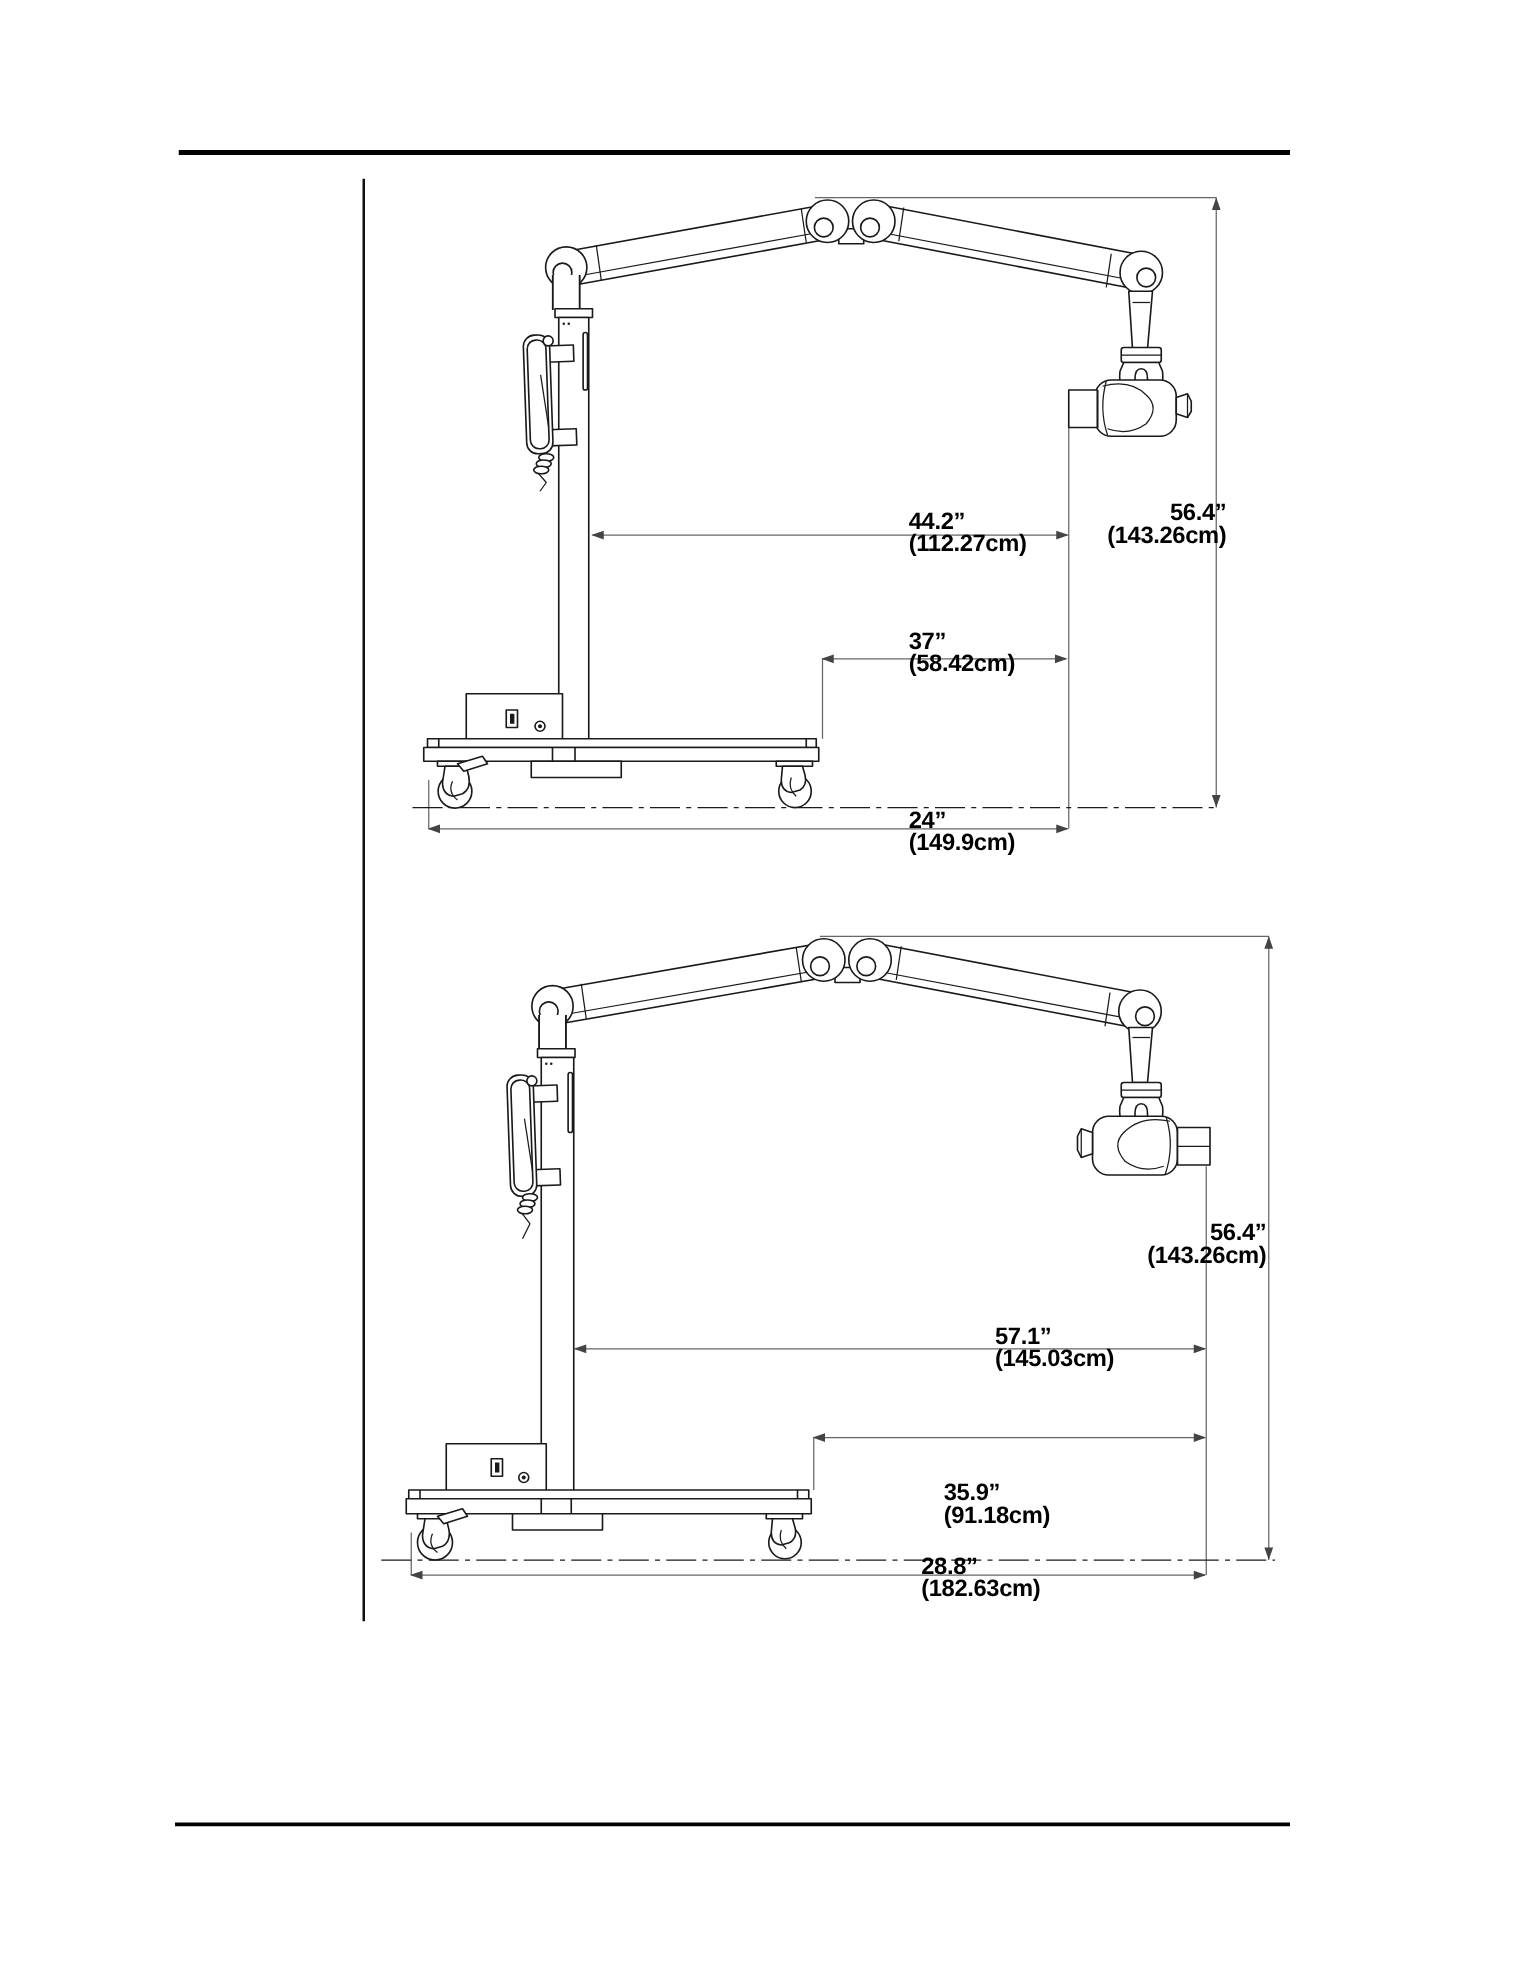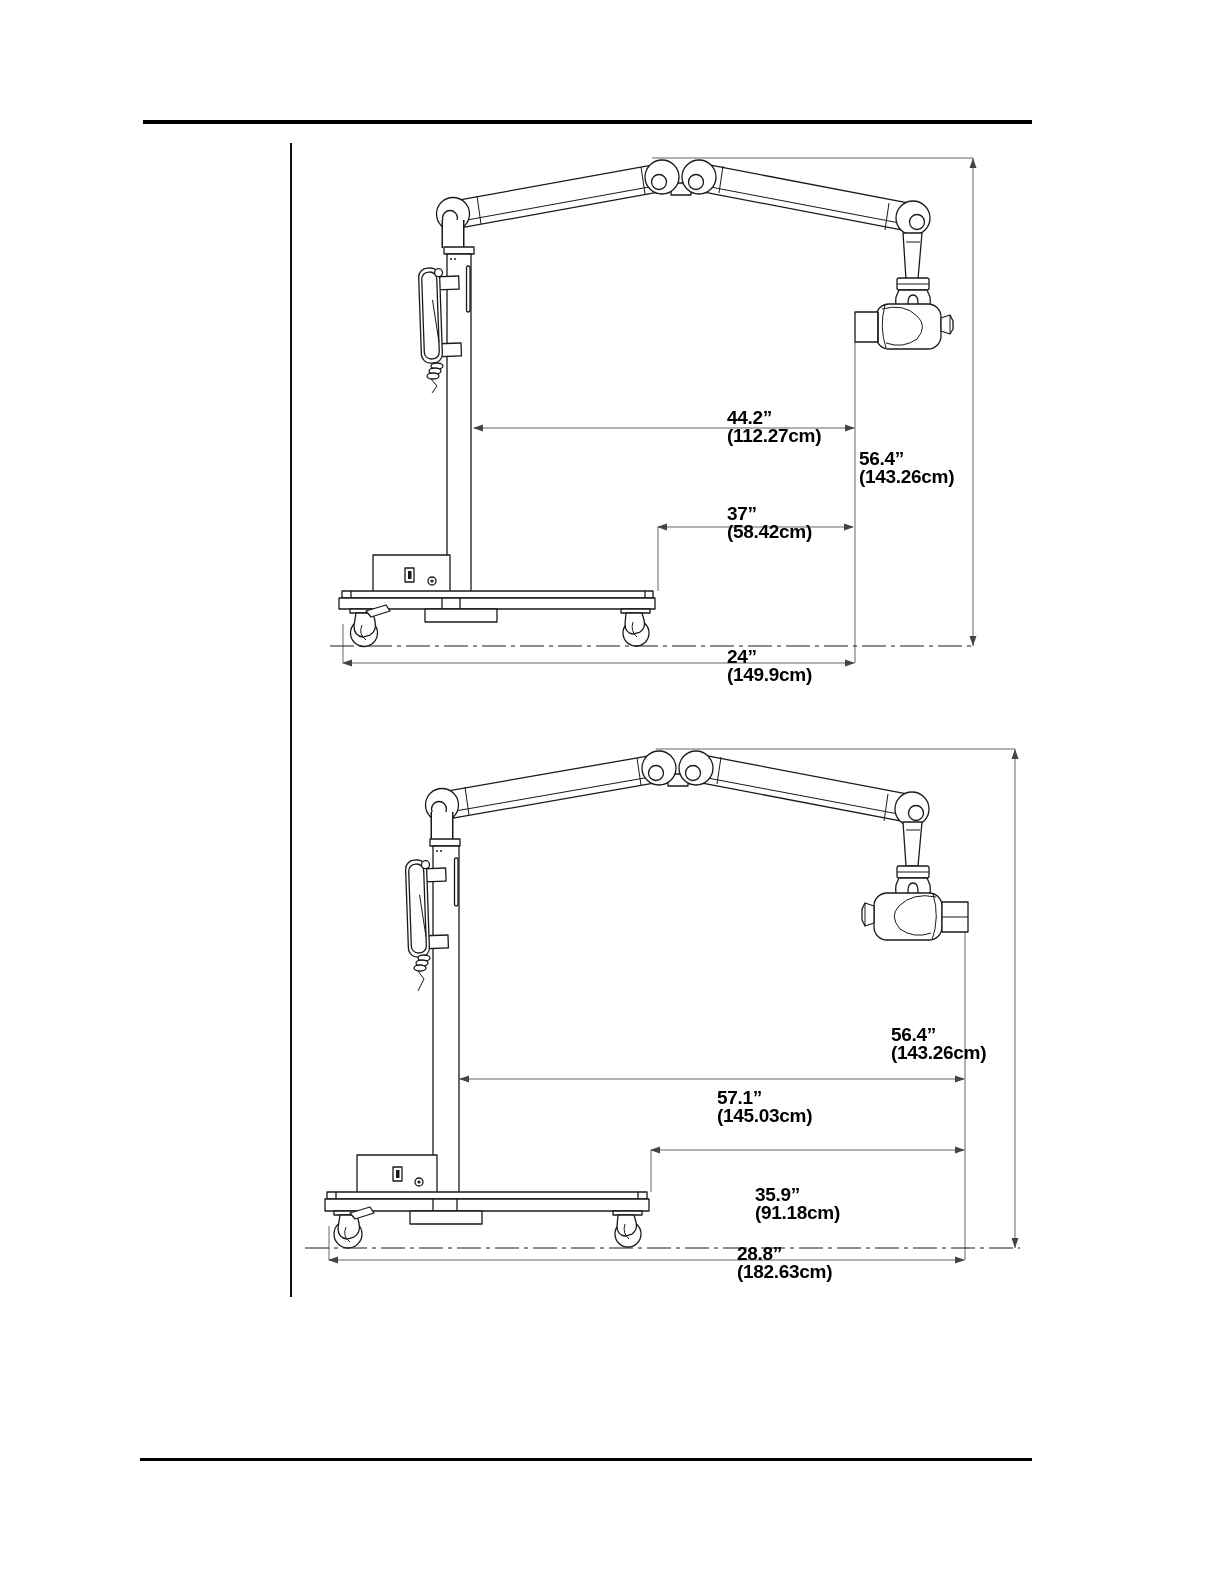--- a/index.html
+++ b/index.html
@@ -5,21 +5,21 @@
   html,body{margin:0;padding:0;background:#ffffff;}
   .page{position:relative;width:1032px;height:1584px;background:#fff;overflow:hidden;
         font-family:"Liberation Sans", sans-serif;}
   .rule{position:absolute;background:#000;}
   .rule.top{left:143px;top:120px;width:930px;height:4px;}
   .rule.bottom{left:140px;top:1458px;width:932px;height:3px;}
   .vline{position:absolute;left:290px;top:143px;width:2px;height:1154px;background:#111;}
   svg.draw{position:absolute;left:0;top:0;}
   .dim{position:absolute;font-weight:bold;font-size:19px;line-height:17.5px;
        color:#000;letter-spacing:-0.3px;white-space:nowrap;}
-  .dim.r{width:122px;text-align:left;margin-top:48px;}
+  .dim.r{width:122px;text-align:right;}
 </style>
 </head>
 <body>
 
 <div class="page">
 
   <div class="rule top"></div>
   <div class="rule bottom"></div>
   <div class="vline"></div>
 
@@ -250,21 +250,21 @@
   </div>
   <div class="dim" style="left:727px;top:648px;">
     <div>24”</div>
     <div>(149.9cm)</div>
   </div>
 
   <div class="dim r" style="left:891px;top:978px;">
     <div>56.4”</div>
     <div>(143.26cm)</div>
   </div>
-  <div class="dim" style="left:717px;top:1061px;margin-top:28px;">
+  <div class="dim" style="left:796px;top:1061px;">
     <div>57.1”</div>
     <div>(145.03cm)</div>
   </div>
   <div class="dim" style="left:755px;top:1186px;">
     <div>35.9”</div>
     <div>(91.18cm)</div>
   </div>
   <div class="dim" style="left:737px;top:1245px;">
     <div>28.8”</div>
     <div>(182.63cm)</div>

